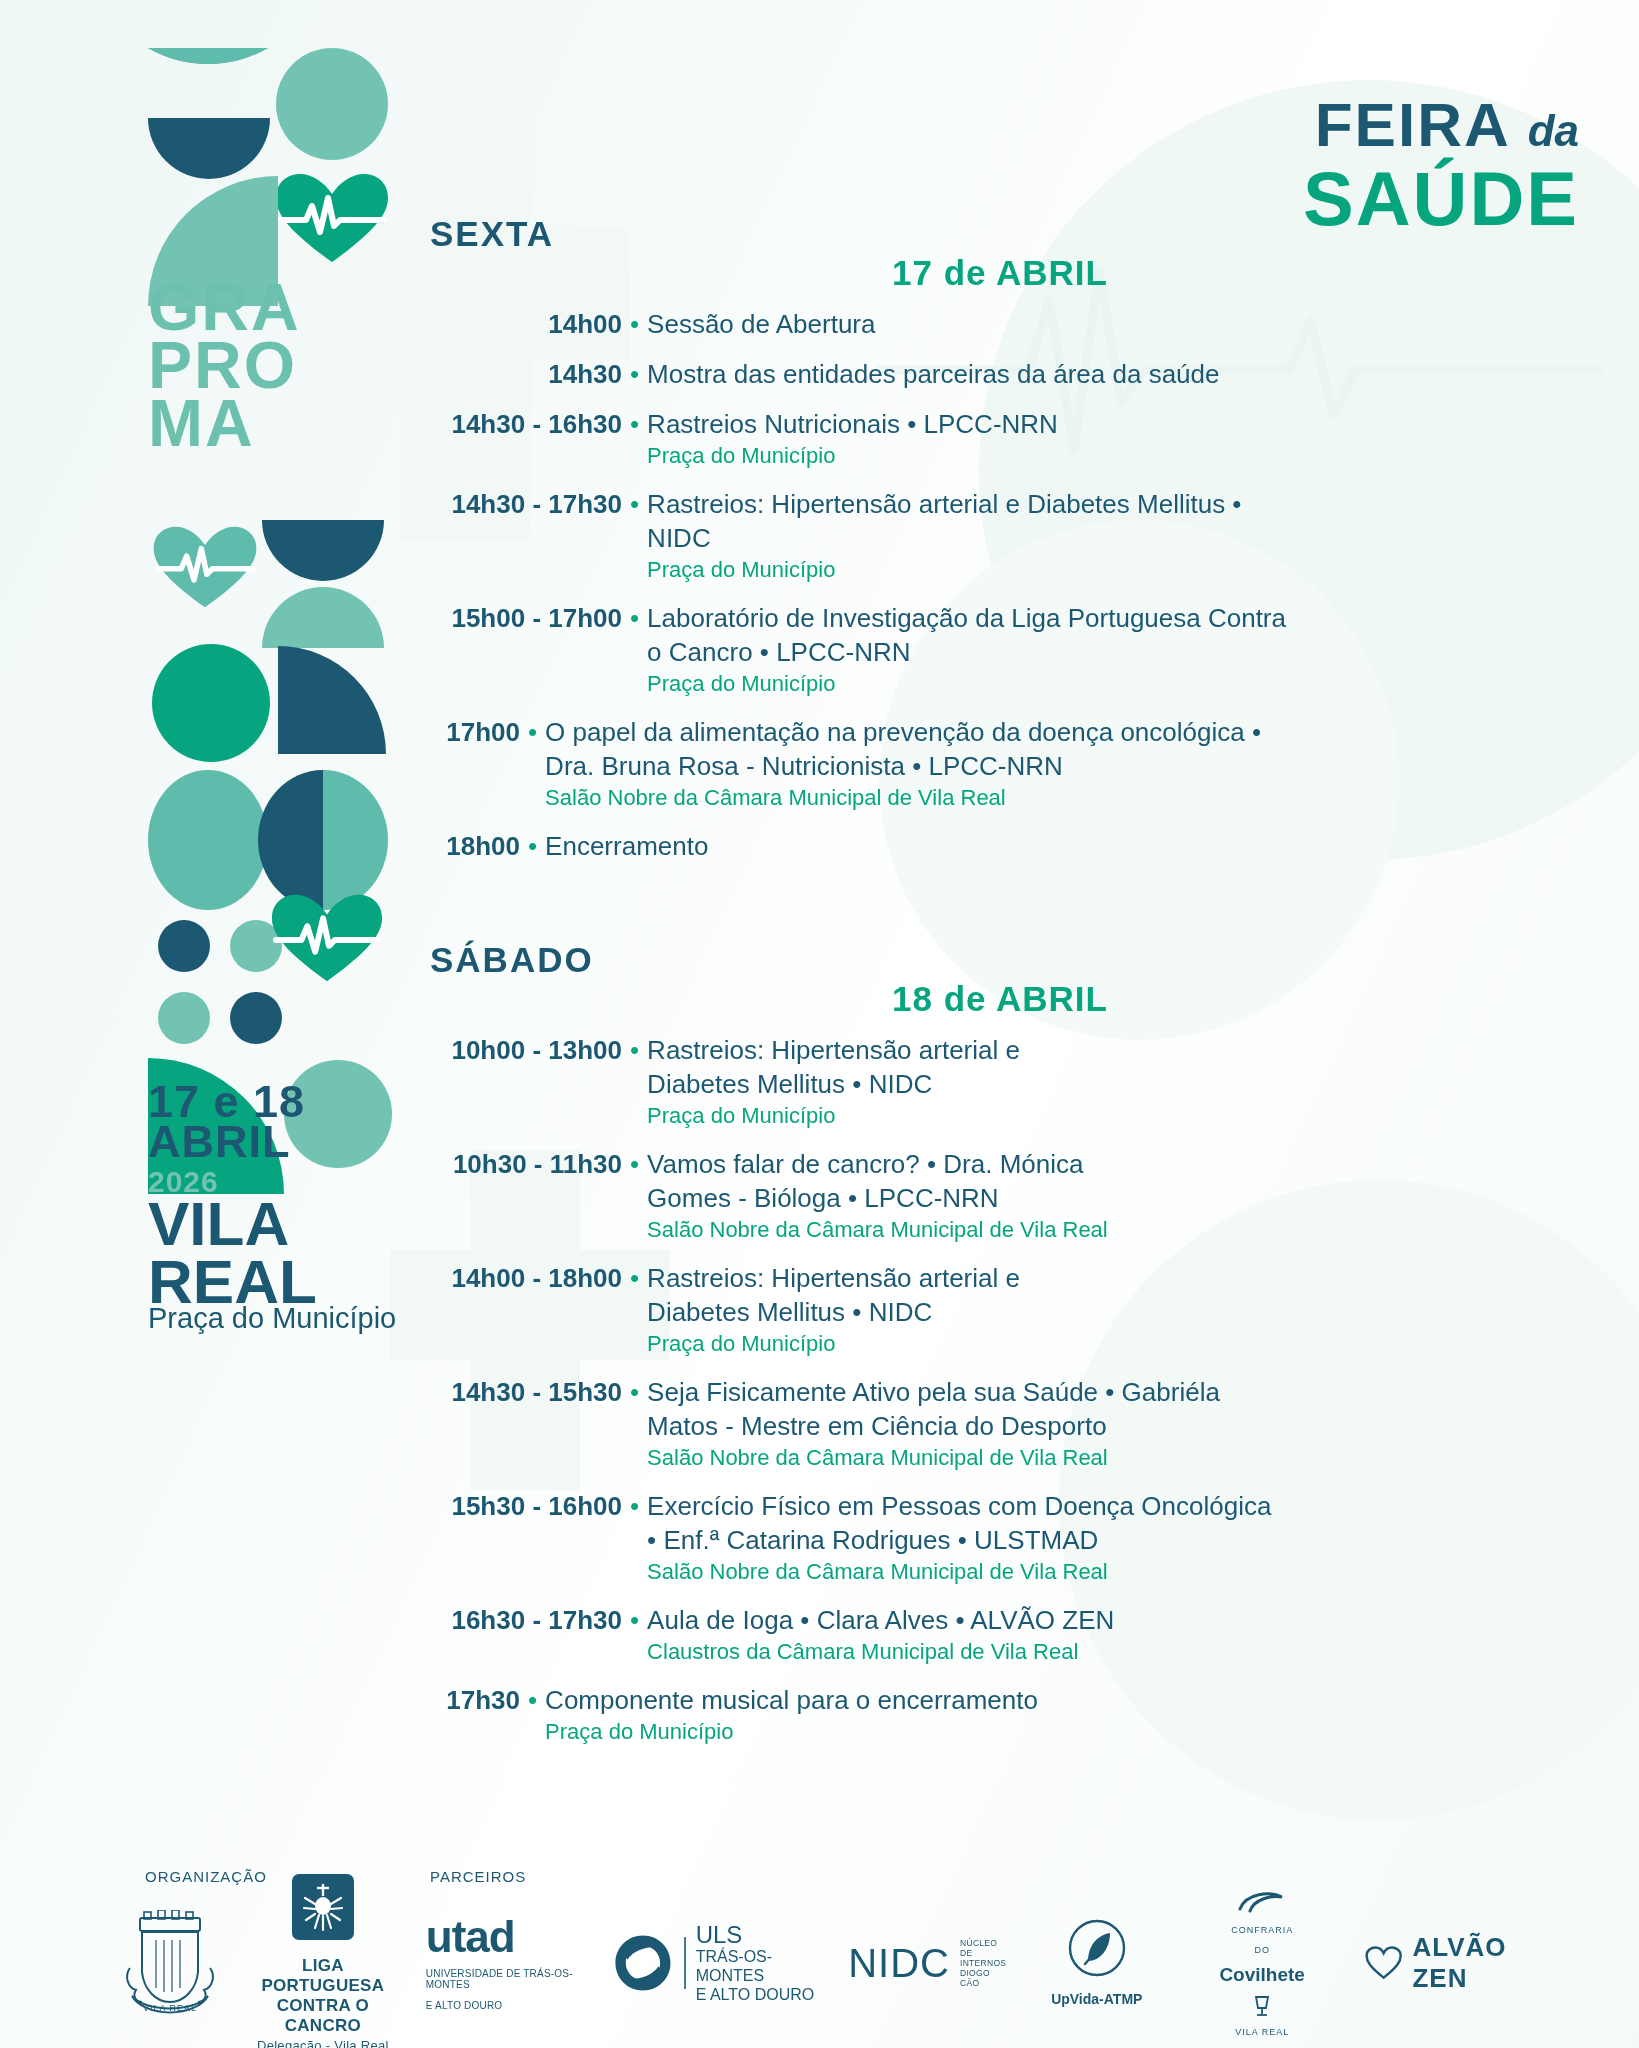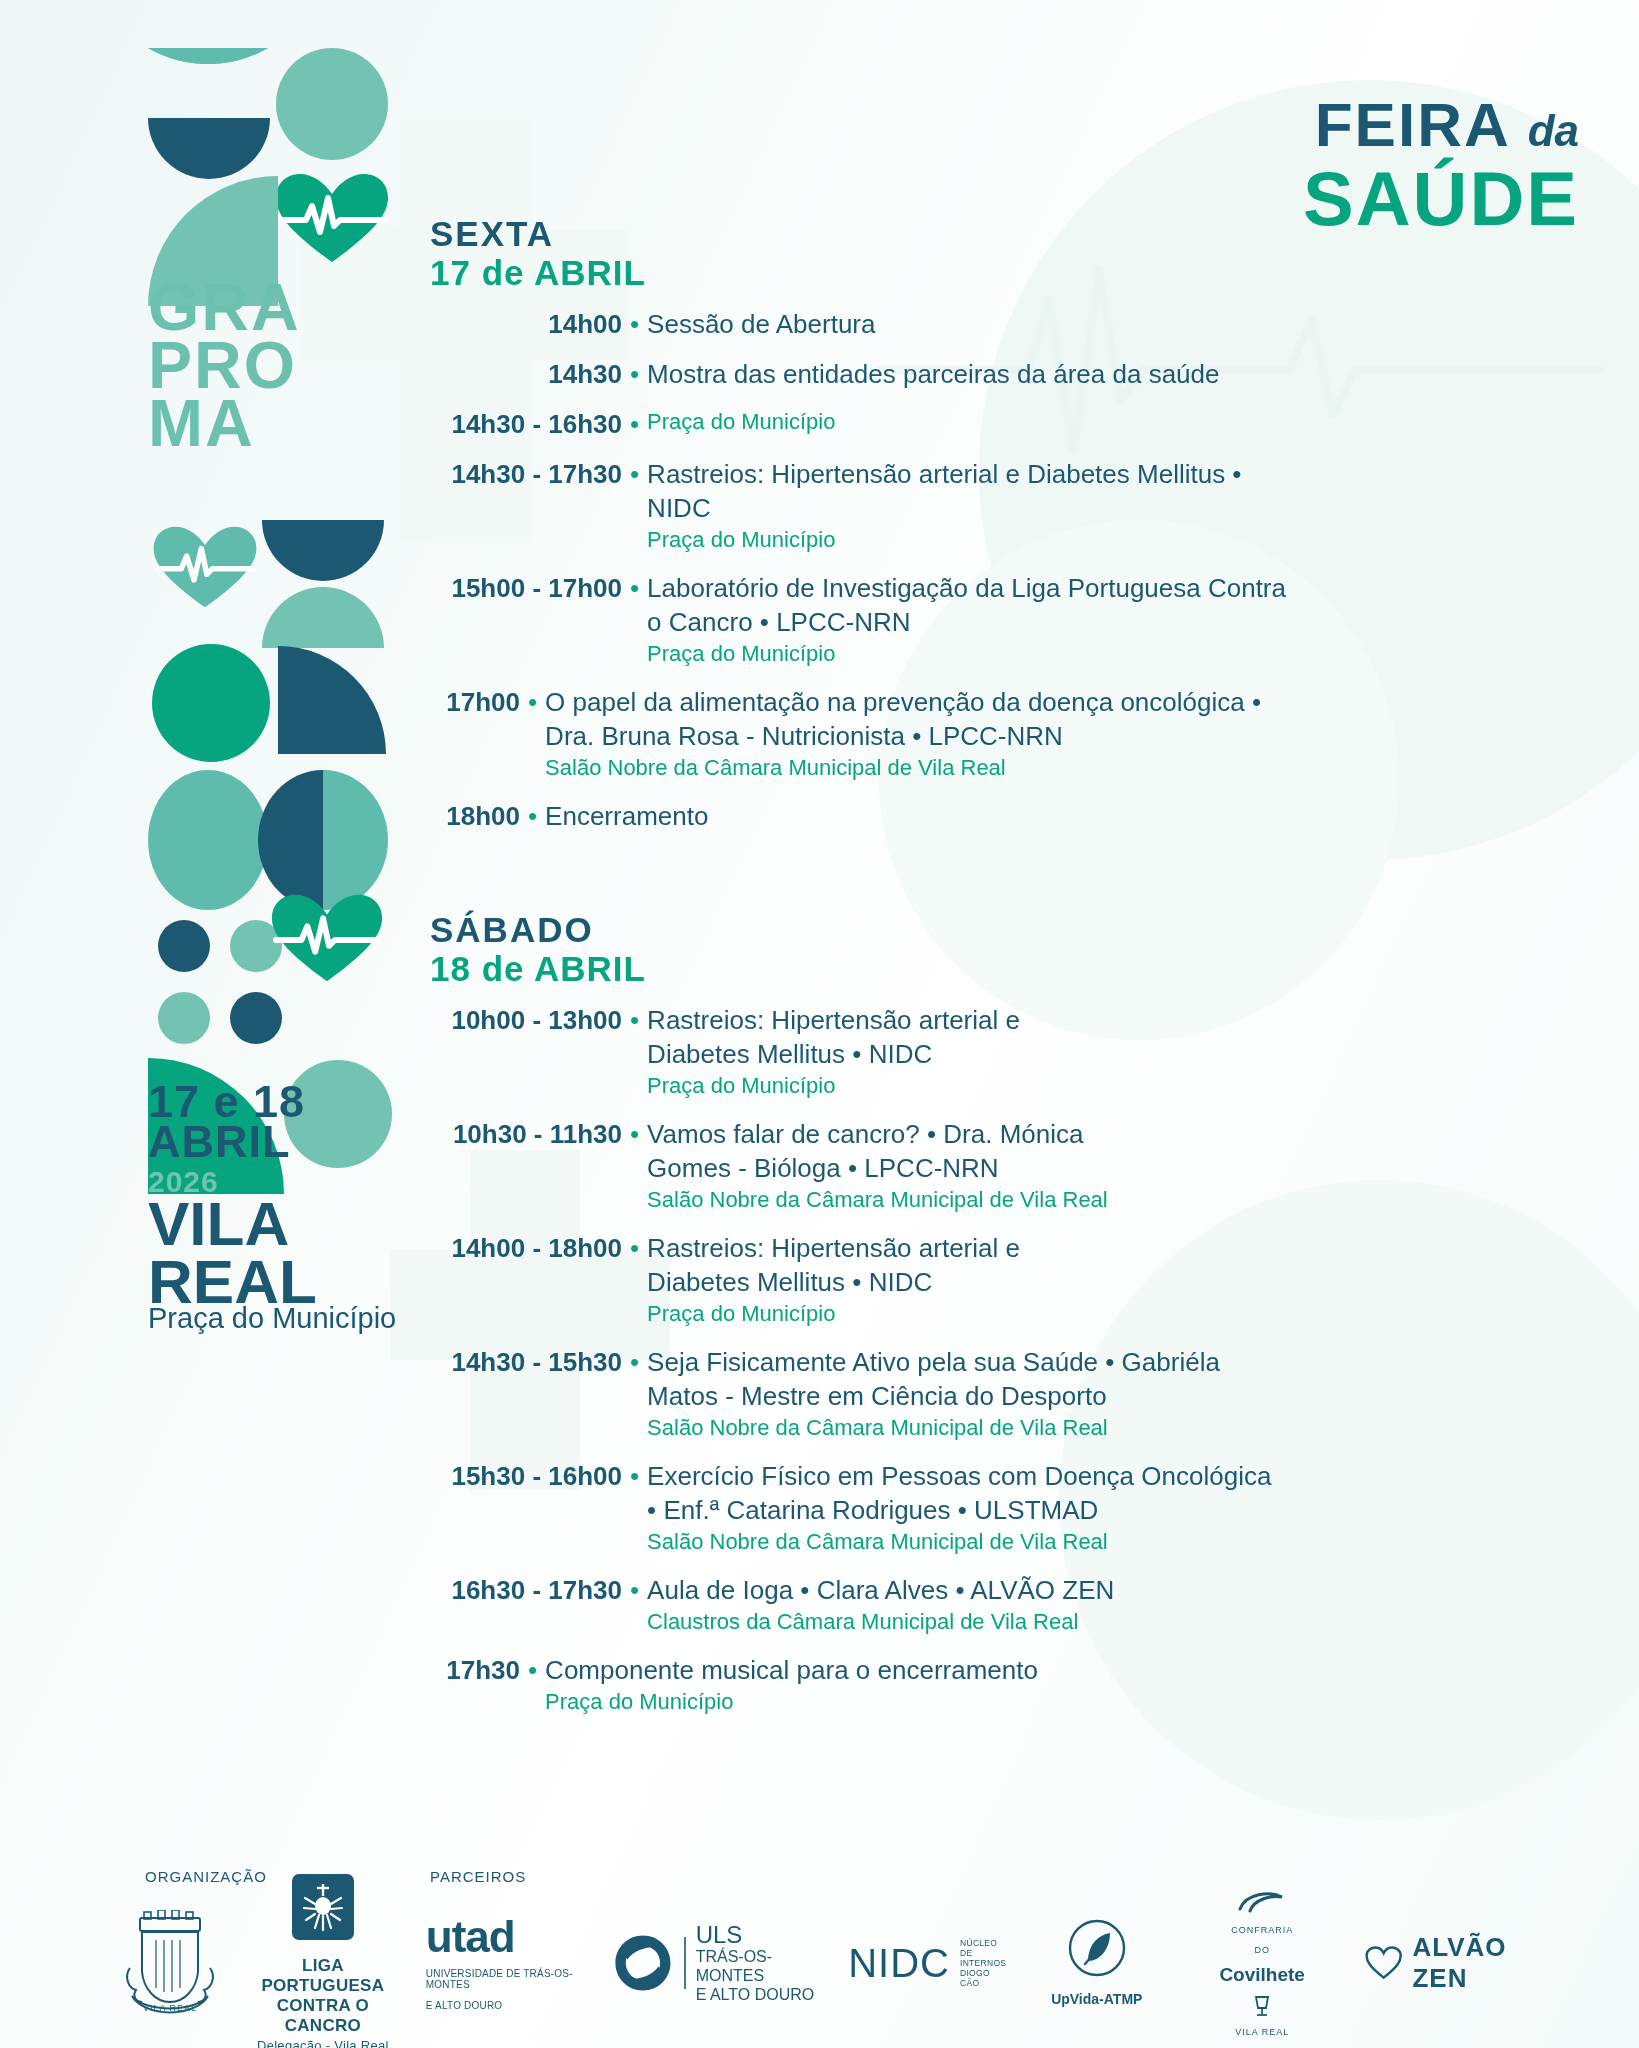--- a/index.html
+++ b/index.html
@@ -157,20 +157,21 @@
     letter-spacing:2px;
     color:var(--dark);
     line-height:38px;
   }
   .day-head .dat{
     font-size:35px;
     font-weight:700;
     letter-spacing:1px;
     color:var(--green);
     line-height:40px;
+    text-align:center;
   }
 
   .items{ margin-top:6px; }
 
   .item{
     display:flex;
     align-items:flex-start;
     margin-bottom:16px;
   }
   .item .time{
@@ -392,20 +393,21 @@
           <div class="dot">•</div>
           <div class="body">
             <div class="title">Mostra das entidades parceiras da área da saúde</div>
           </div>
         </div>
 
         <div class="item">
           <div class="time" style="width:200px;">14h30 - 16h30</div>
           <div class="dot">•</div>
           <div class="body">
+            <div class="title">Rastreios Nutricionais • LPCC-NRN</div>
             <div class="venue">Praça do Município</div>
           </div>
         </div>
 
         <div class="item">
           <div class="time" style="width:200px;">14h30 - 17h30</div>
           <div class="dot">•</div>
           <div class="body">
             <div class="title" style="max-width:620px;">Rastreios: Hipertensão arterial e Diabetes Mellitus • NIDC</div>
             <div class="venue">Praça do Município</div>

